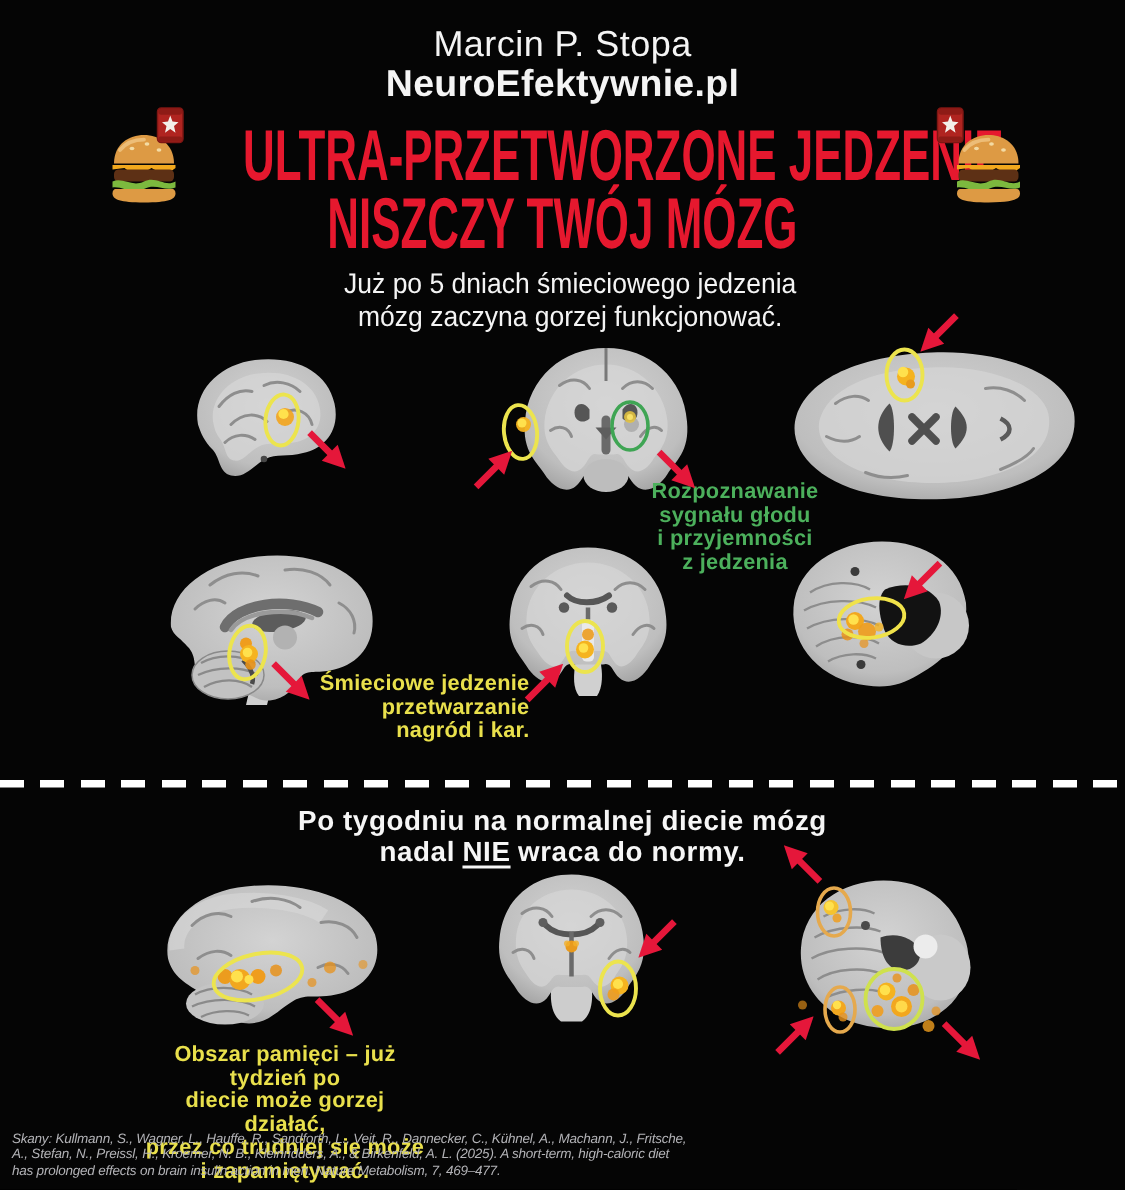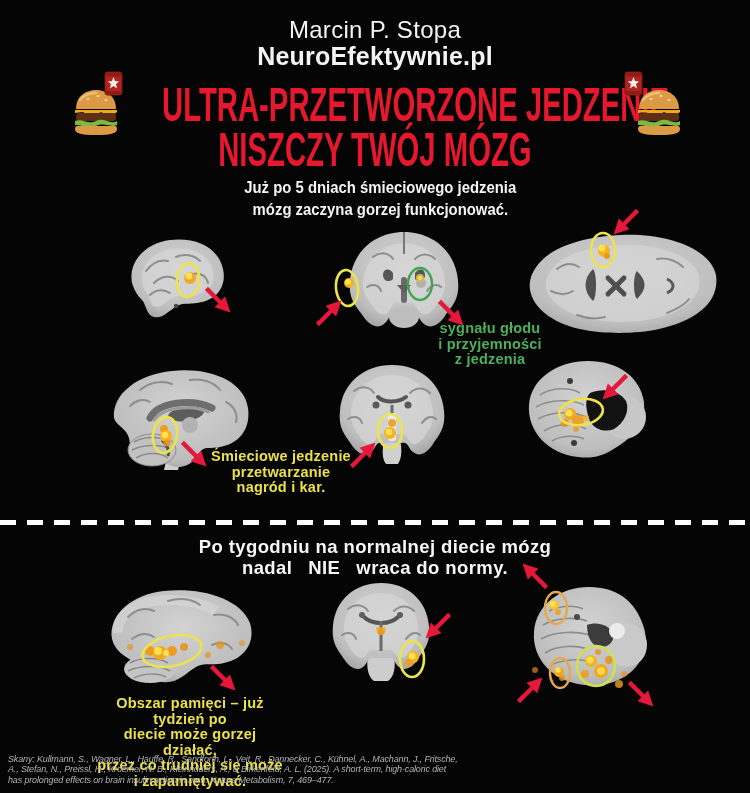--- a/index.html
+++ b/index.html
@@ -8,30 +8,30 @@
     font-family:"Liberation Sans", sans-serif;-webkit-font-smoothing:antialiased;
   }
   .abs{position:absolute;}
   .center{left:0;right:0;text-align:center;}
   .white{color:#f4f4f4;}
   .author{top:16px;font-size:24px;font-weight:400;letter-spacing:.3px;}
   .site{top:42px;font-size:25px;font-weight:700;letter-spacing:.2px;}
   .title-line{left:0;right:0;text-align:center;color:#e6182e;font-weight:700;white-space:nowrap;}
   .title-line .tt{display:inline-block;transform:scaleX(.61);transform-origin:50% 50%;font-size:48px;line-height:46px;letter-spacing:0;}
   .t1{top:82px;} .t2{top:127px;}
-  .intro{font-size:16px;font-weight:700;white-space:nowrap;margin-left:10px;}
+  .intro{font-size:19px;font-weight:400;white-space:nowrap;margin-left:10px;}
   .intro .tt{display:inline-block;transform:scaleX(.93);transform-origin:50% 50%;}
   .i1{top:179px;} .i2{top:201px;}
   .ann{position:absolute;text-align:center;font-weight:700;font-size:14.5px;line-height:15.5px;letter-spacing:.2px;}
   .yellow{color:#e9e04c;}
   .green{color:#4cb05c;}
   .gold{color:#dfa53c;}
   .h2line{font-size:18.5px;font-weight:700;color:#f6f6f6;letter-spacing:.4px;white-space:nowrap;}
   .h2a{top:536px;} .h2b{top:557px;}
-  .nie{text-decoration-thickness:2px;text-underline-offset:3px;margin:0 16px;}
+  .nie{text-decoration:underline;text-decoration-thickness:2px;text-underline-offset:3px;margin:0 5px;}
   .divider{position:absolute;top:520px;left:0;width:750px;height:5px;
     background:repeating-linear-gradient(90deg,#ffffff 0 16px,transparent 16px 27px);}
   .citation{position:absolute;left:8px;top:754px;width:490px;color:#b3b3b7;
     font-style:italic;font-size:9px;line-height:10.4px;letter-spacing:-0.15px;font-weight:400;text-align:left;}
   .arrow{position:absolute;width:38px;height:16px;}
   .arrow svg{display:block;width:38px;height:16px;}
   .brain{position:absolute;}
   .brain svg{display:block;width:100%;height:100%;}
 </style>
 </head>
@@ -255,25 +255,26 @@
         <circle cx="60" cy="64" r="6" fill="#ef9d1e" opacity=".92"></circle>
           <circle cx="47" cy="66" r="4" fill="#e8921a" opacity=".85"></circle>
         <circle cx="68" cy="61" r="3" fill="#f5b31f" opacity=".8"></circle>
           <circle cx="58" cy="72" r="3" fill="#e8921a" opacity=".7"></circle>
       </g>
       <ellipse cx="63" cy="55" rx="22" ry="13" fill="none" stroke="#f0e24a" stroke-width="2.6" transform="rotate(-8 63 55)"></ellipse>
     </svg>
   </div>
 
   <div class="ann green" style="left:400px;top:321px;width:180px;">
+    <div>Rozpoznawanie</div>
     <div>sygnału głodu</div>
     <div>i przyjemności</div>
     <div>z jedzenia</div>
   </div>
-  <div class="ann yellow" style="left:191px;top:449px;width:180px;">
+  <div class="ann yellow" style="left:173px;top:449px;width:180px;text-align:right;">
     <div>Śmieciowe jedzenie</div>
     <div>przetwarzanie</div>
     <div>nagród i kar.</div>
   </div>
 
   <div class="divider"></div>
 
   <div class="abs center h2line h2a">Po tygodniu na normalnej diecie mózg</div>
   <div class="abs center h2line h2b">
     <span>nadal</span><span class="nie">NIE</span><span>wraca do normy.</span>

